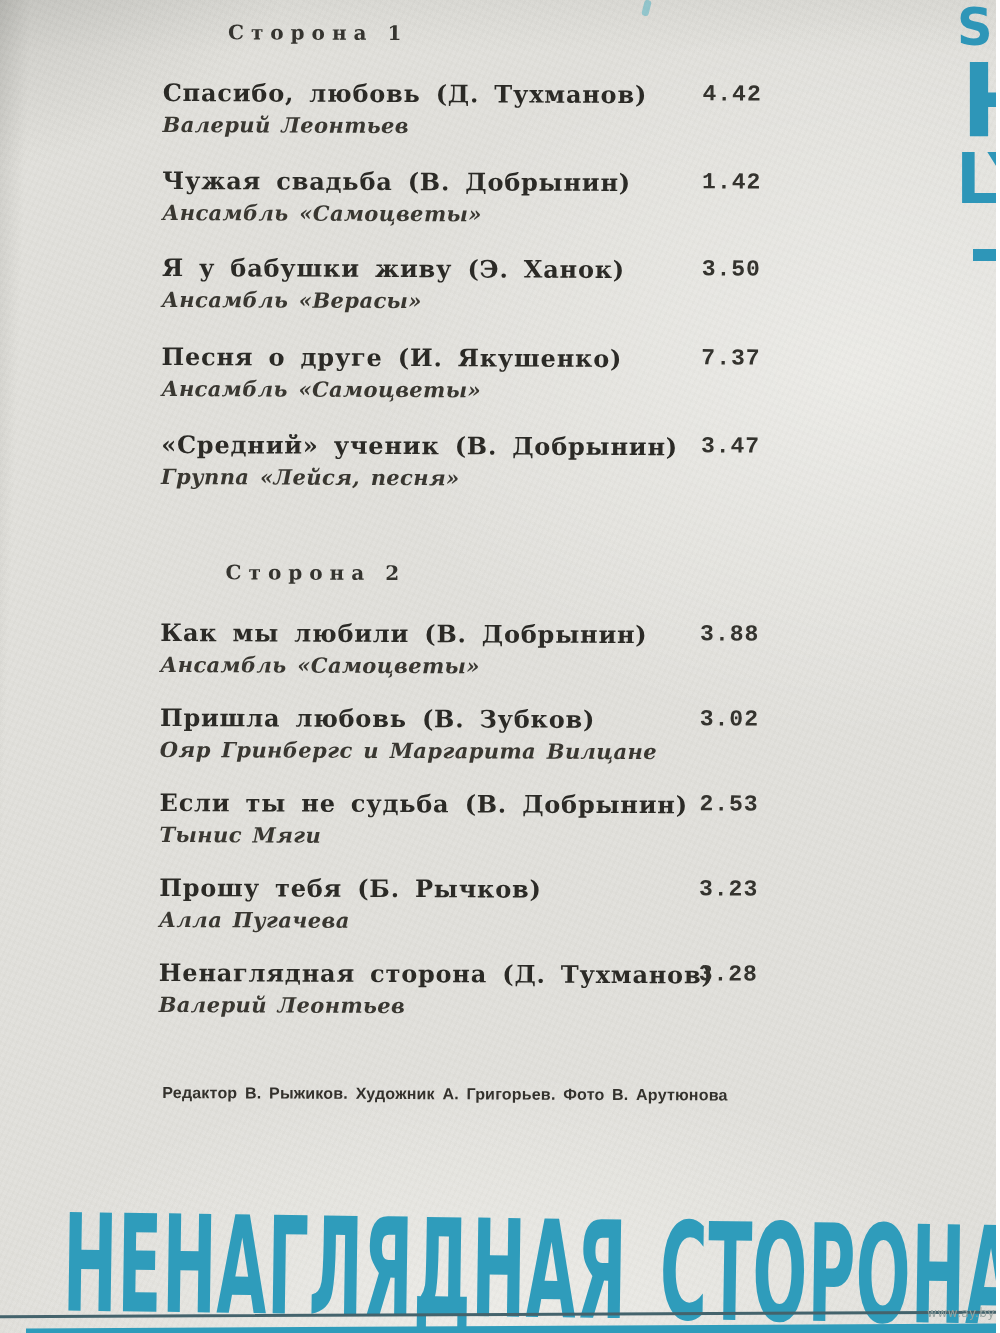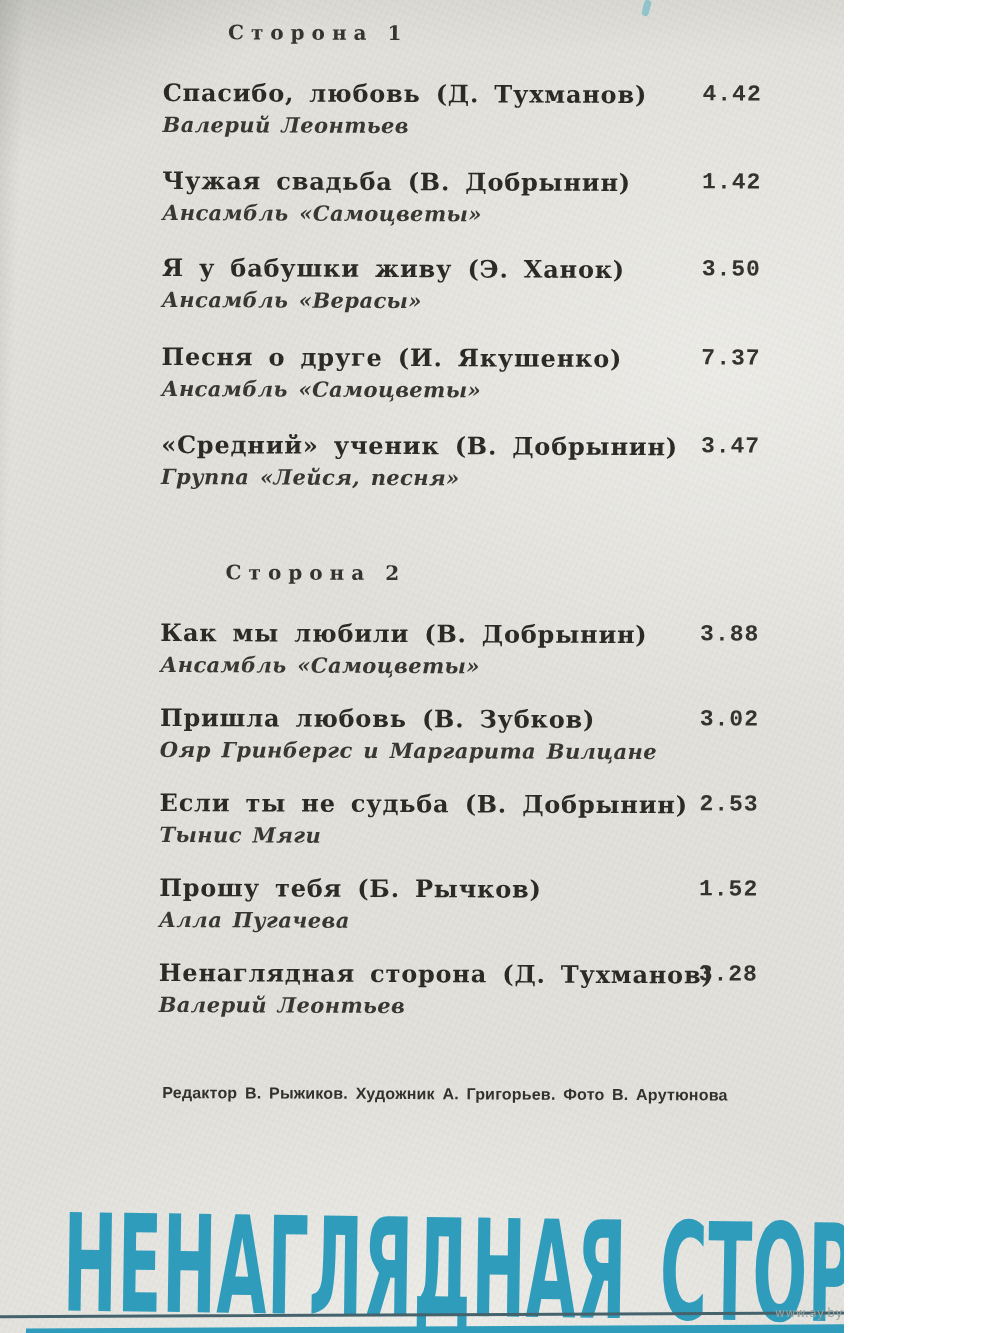--- a/index.html
+++ b/index.html
@@ -1,26 +1,27 @@
 <!DOCTYPE html>
 <html><head>
 <meta charset="utf-8">
 <style>
   html,body{margin:0;padding:0;}
   body{width:1000px;height:1333px;overflow:hidden;font-family:"DejaVu Serif",serif;}
 
   .page{
-    position:relative;width:844px;height:1333px;overflow:hidden;
+    position:relative;width:956px;height:1333px;overflow:hidden;
     background:
       radial-gradient(ellipse 520px 320px at -70px -50px, rgba(70,72,68,.20), rgba(70,72,68,0) 70%),
       linear-gradient(92deg, rgba(88,90,86,.15) 0px, rgba(88,90,86,0) 3%),
       linear-gradient(180deg, rgba(118,122,116,.08), rgba(118,122,116,0) 4%),
       radial-gradient(ellipse 700px 520px at 86% 28%, rgba(255,255,252,.38), rgba(255,255,252,0) 70%),
       radial-gradient(ellipse 820px 420px at 50% 100%, rgba(253,253,249,.45), rgba(253,253,249,0) 62%),
       #e1e0db;
+    padding-left: 40px;
   }
   .texture{
     position:absolute;inset:0;pointer-events:none;
     background:
       repeating-linear-gradient(115deg, rgba(60,60,55,.016) 0 2px, rgba(255,255,255,.02) 2px 5px),
       repeating-linear-gradient(23deg, rgba(60,60,55,.012) 0 3px, rgba(255,255,255,.015) 3px 7px);
   }
 
   .content{position:absolute;inset:0;transform:rotate(.25deg);transform-origin:160px 30px;}
 
@@ -136,21 +137,21 @@
       <span class="t-dur">3.02</span>
       <div class="t-artist">Ояр Гринбергс и Маргарита Вилцане</div>
     </div>
     <div class="track" style="top:788px">
       <span class="t-title">Если ты не судьба (В. Добрынин)</span>
       <span class="t-dur">2.53</span>
       <div class="t-artist">Тынис Мяги</div>
     </div>
     <div class="track" style="top:873px">
       <span class="t-title">Прошу тебя (Б. Рычков)</span>
-      <span class="t-dur">1.52</span>
+      <span class="t-dur">3.23</span>
       <div class="t-artist">Алла Пугачева</div>
     </div>
     <div class="track" style="top:958px">
       <span class="t-title">Ненаглядная сторона (Д. Тухманов)</span>
       <span class="t-dur">3.28</span>
       <div class="t-artist">Валерий Леонтьев</div>
     </div>
 
     <div class="credits">Редактор В. Рыжиков. Художник А. Григорьев. Фото В. Арутюнова</div>
   </div>

